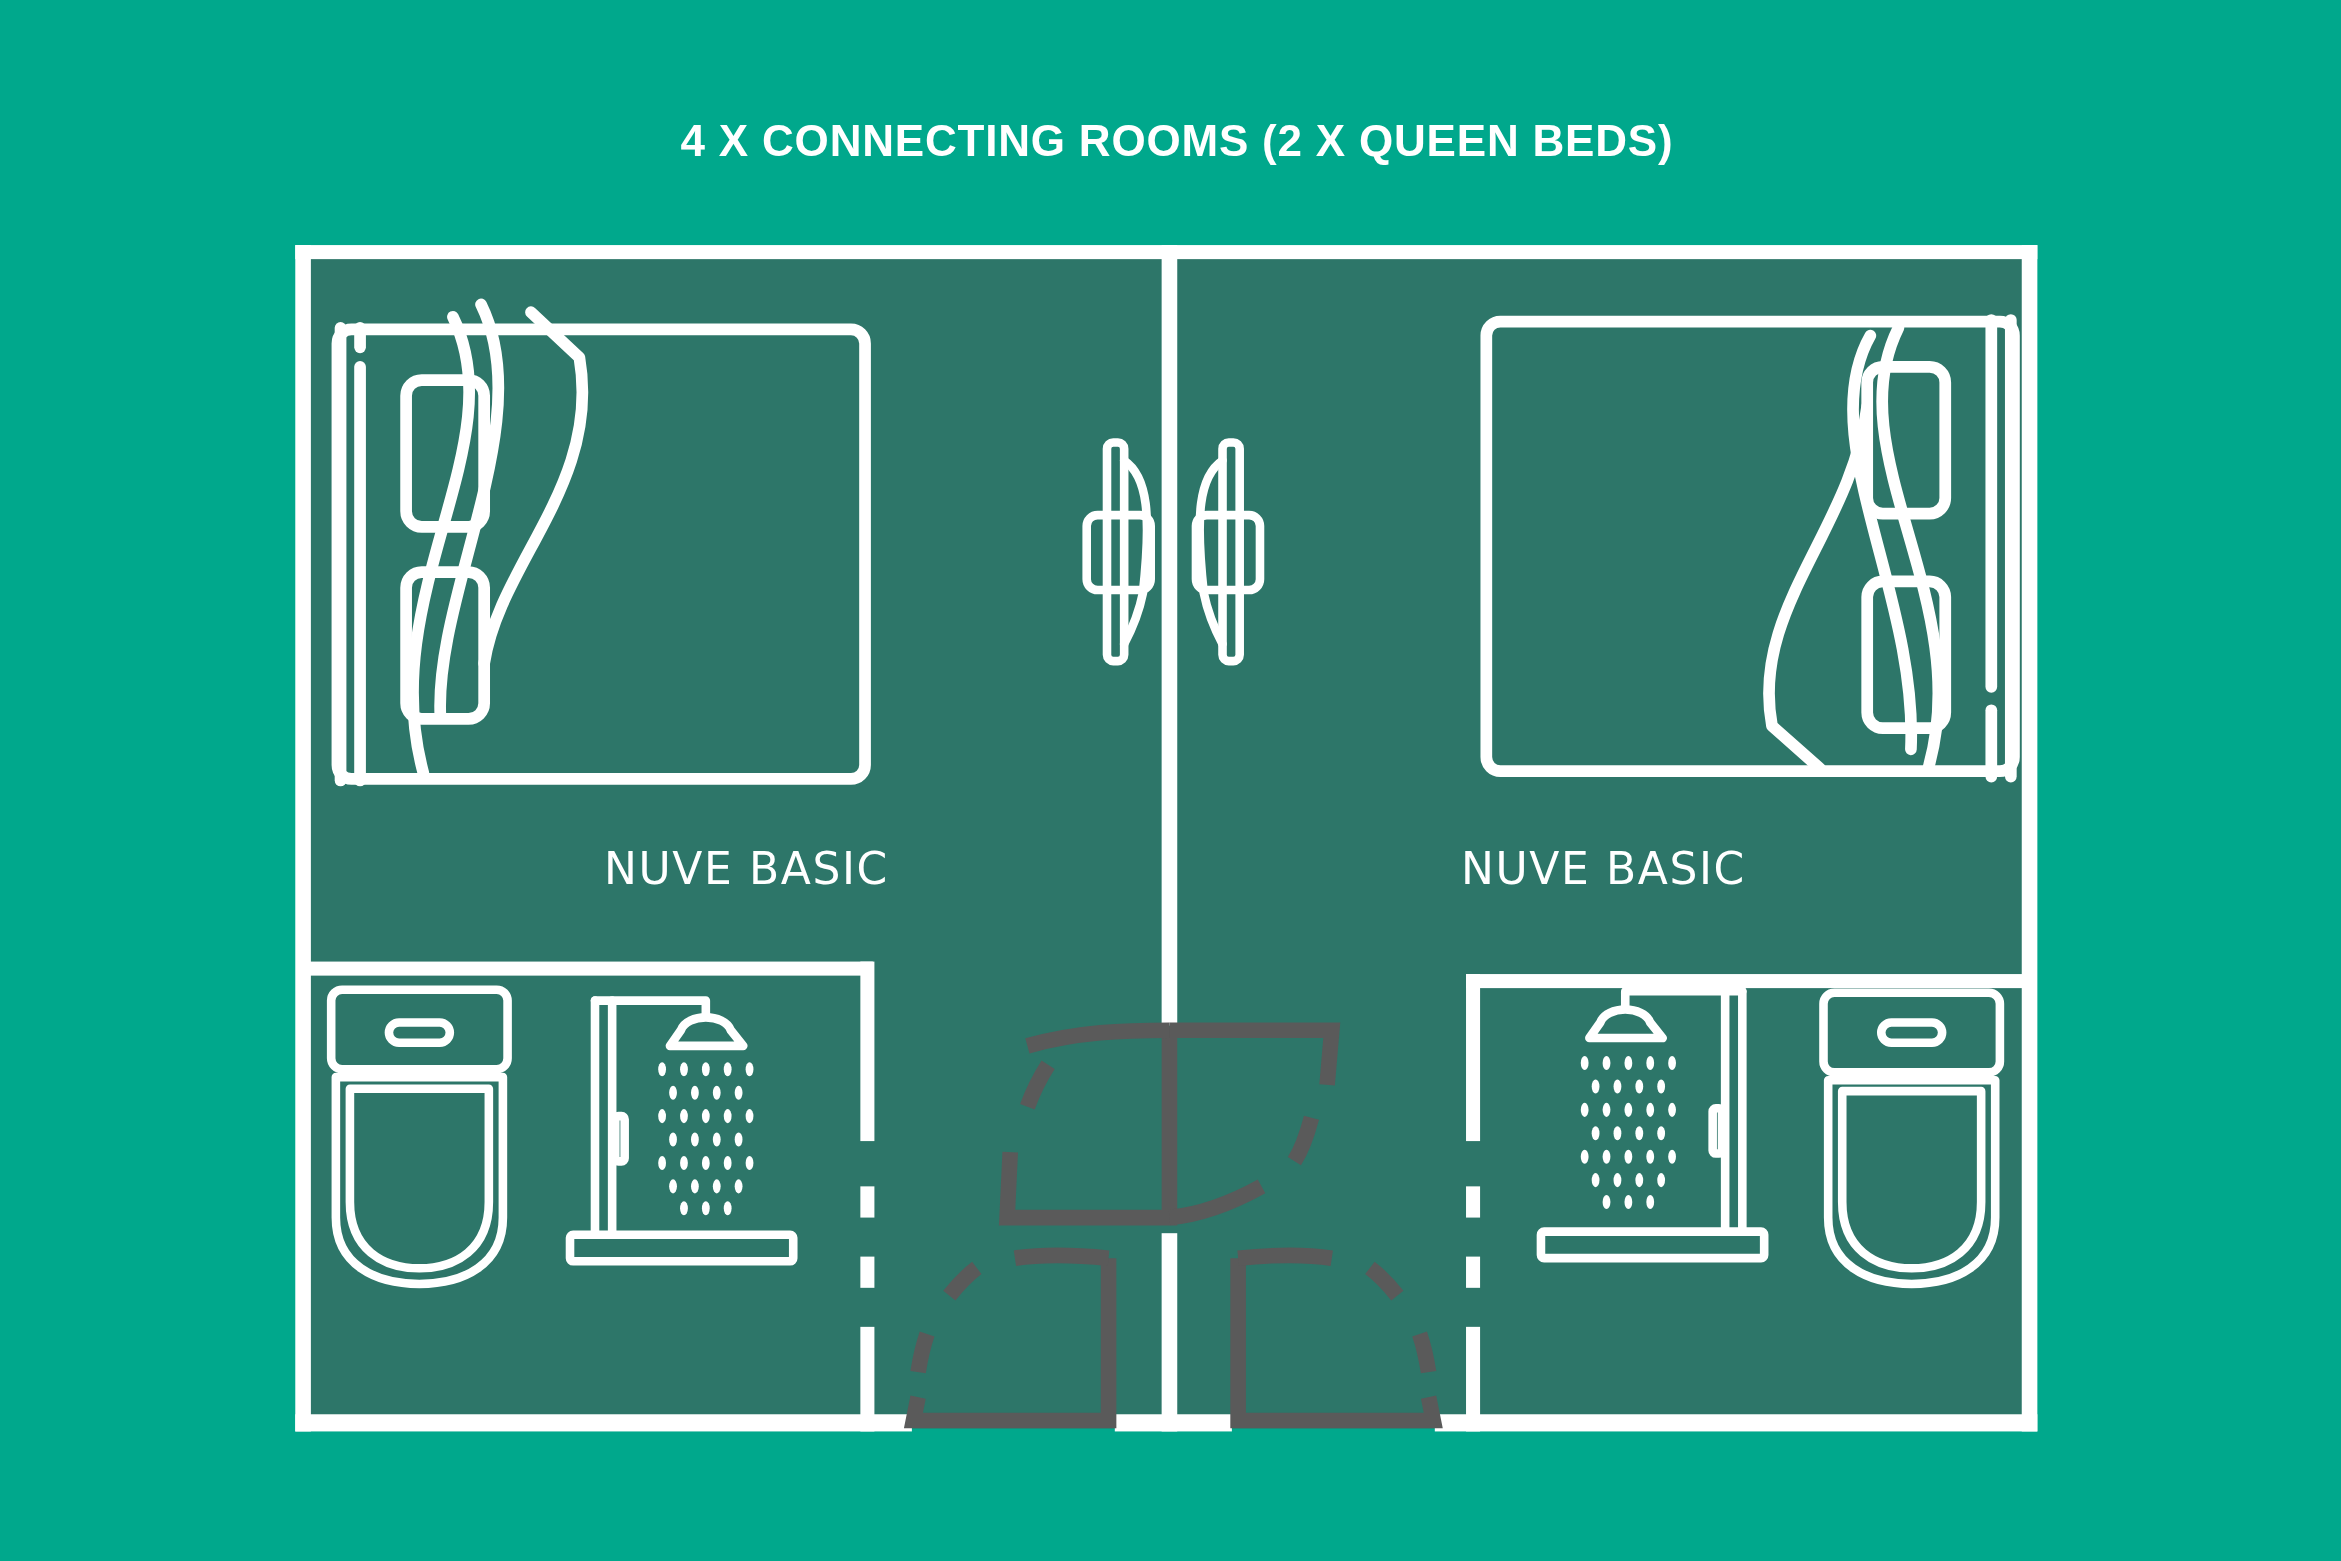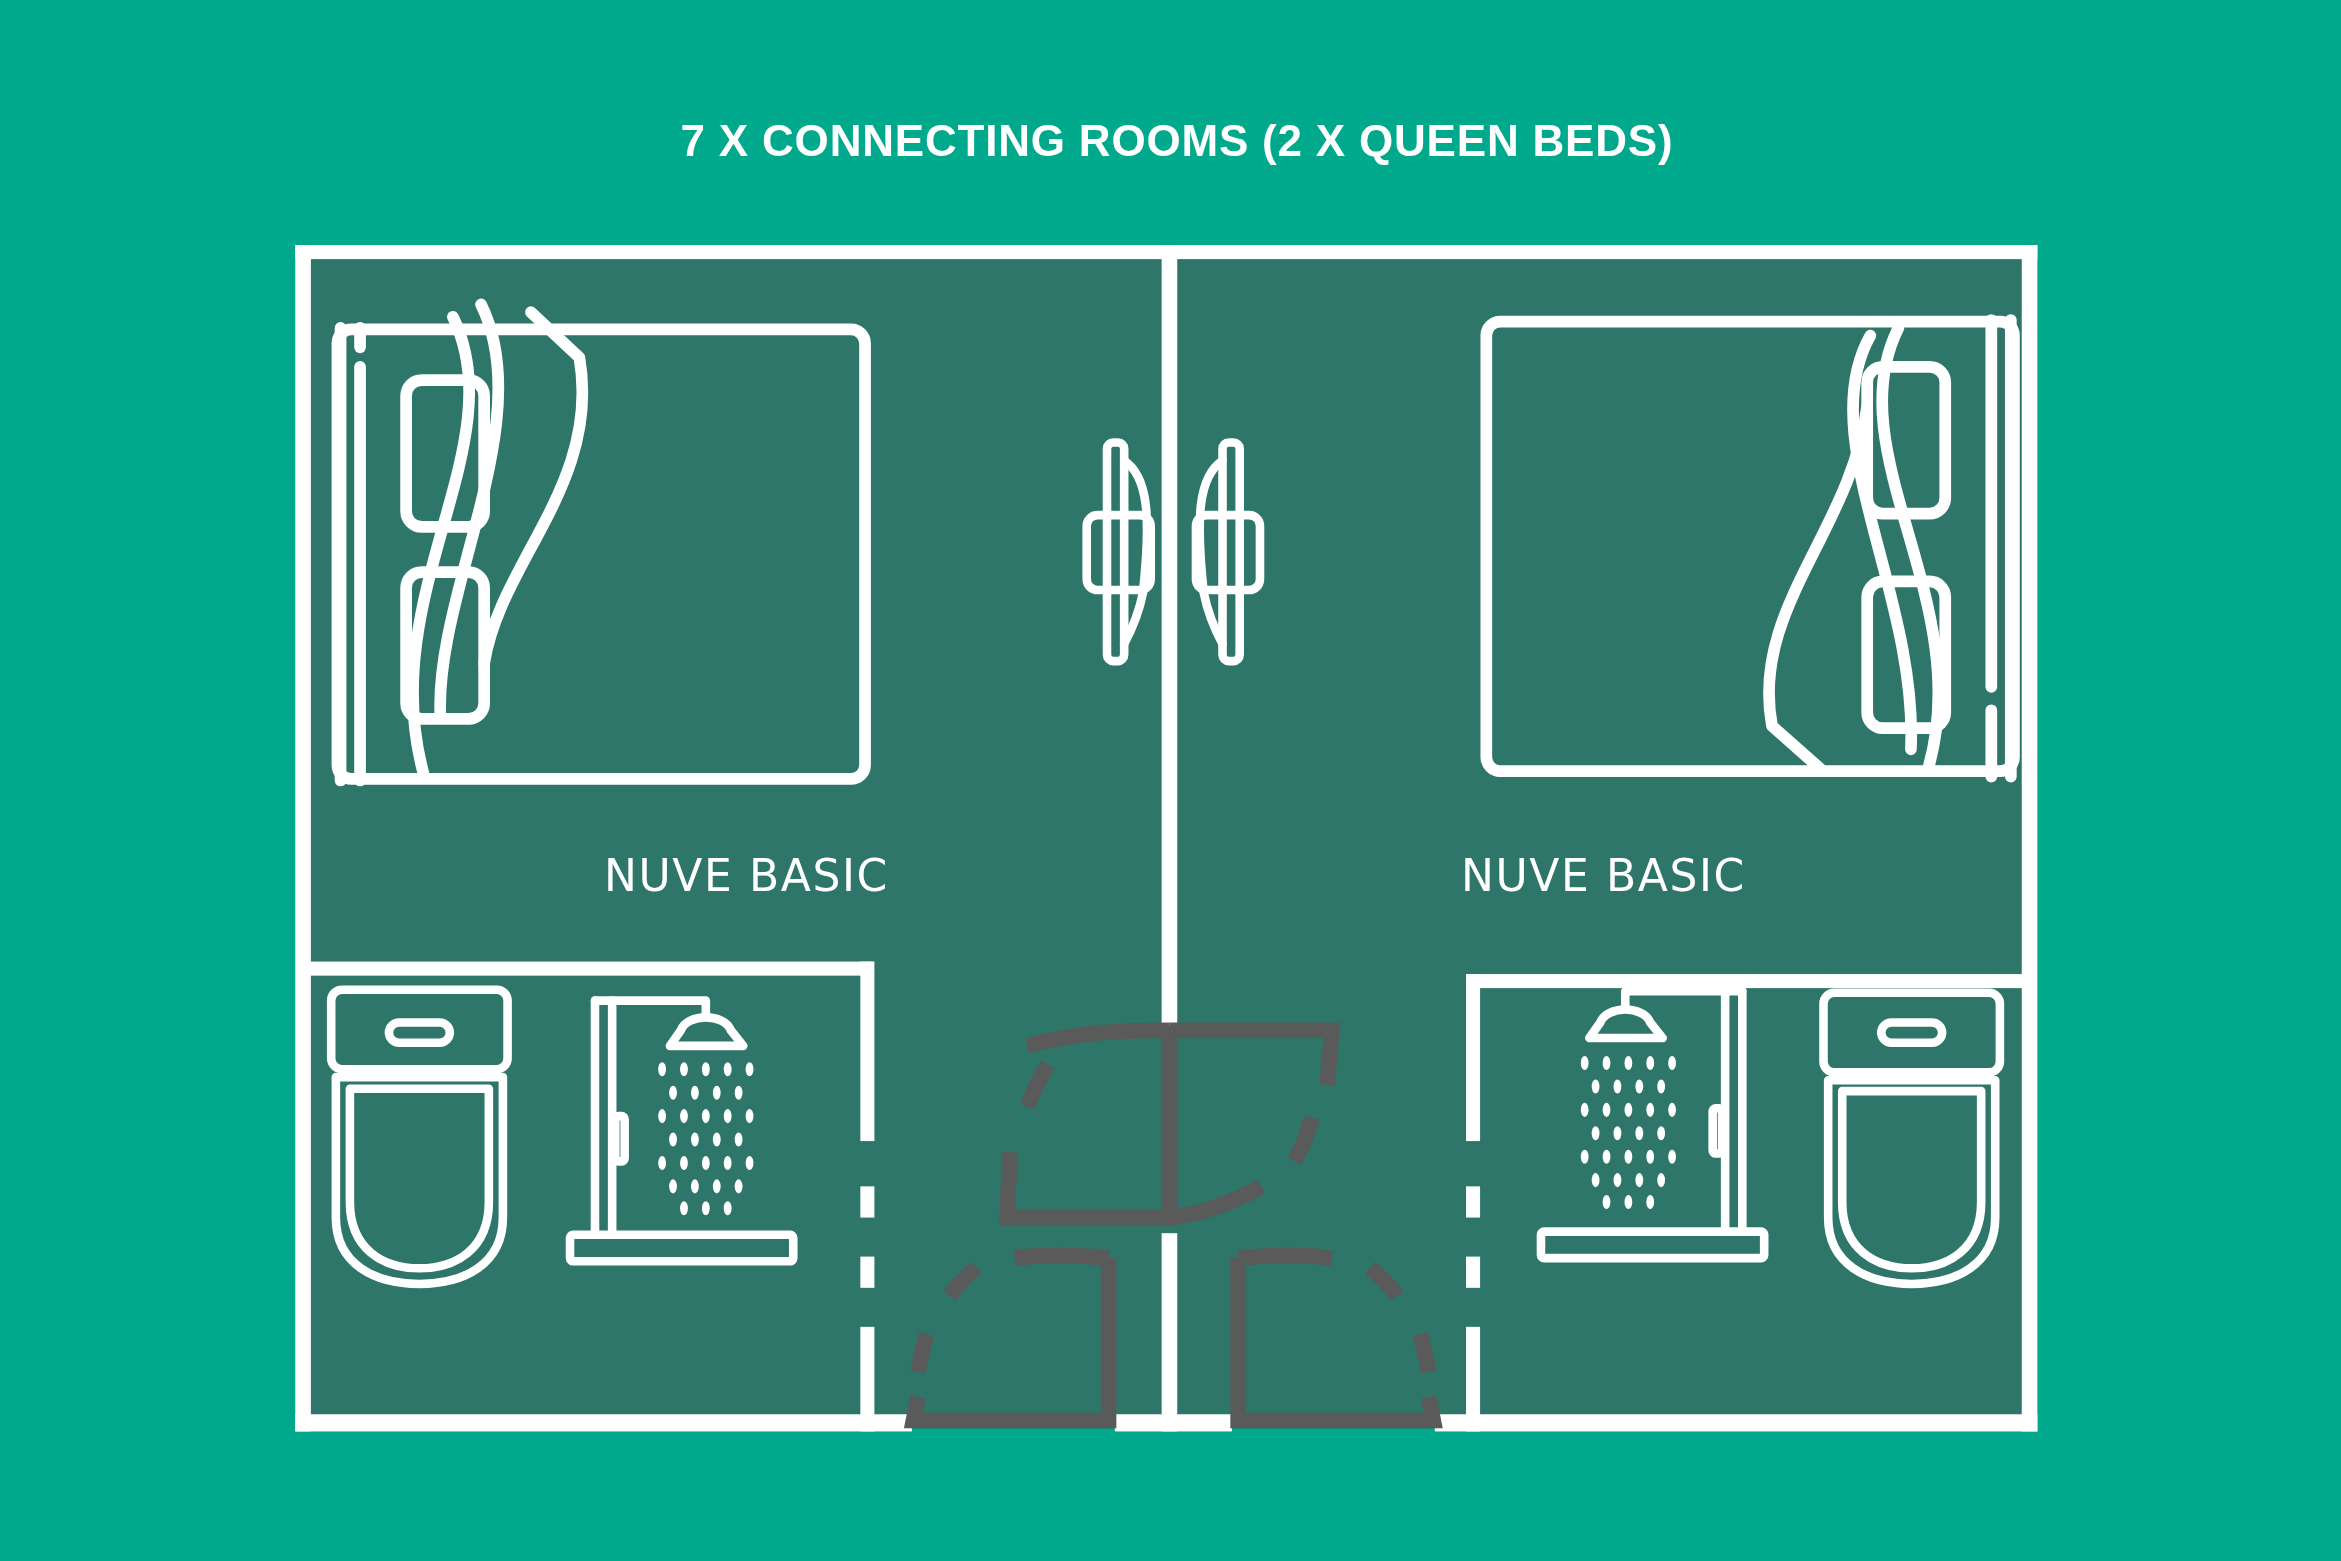--- a/index.html
+++ b/index.html
@@ -11,28 +11,28 @@
     }
     .title {
       position: absolute; left: 0; top: 116px; width: 2354px;
       text-align: center; color: #ffffff; font-size: 44px; letter-spacing: 0.8px;
     }
     .title .bold { font-weight: 700; }
     .title .light { font-weight: 700; }
     svg.plan { position: absolute; left: 0; top: 0; }
     .room-label {
       position: absolute; color: #ffffff; font-size: 44px; letter-spacing: 1.6px;
-      font-family: "DejaVu Sans", sans-serif; font-weight: 400; margin-top: 7px;
+      font-family: "DejaVu Sans", sans-serif; font-weight: 400;
     }
   </style>
 </head>
 <body>
 
 <div class="title">
-  <span class="bold">7 X CONNECTING ROOMS</span>
+  <span class="bold">4 X CONNECTING ROOMS</span>
   <span class="light">(2 X QUEEN BEDS)</span>
 </div>
 
 <svg class="plan" width="2342" height="1561" viewBox="0 0 3000 2000">
 
   <rect x="390" y="330" width="2212" height="1500" fill="#2d7669"></rect>
 
   <g fill="#ffffff">
 
     <rect x="378" y="314" width="2232" height="18"></rect>

